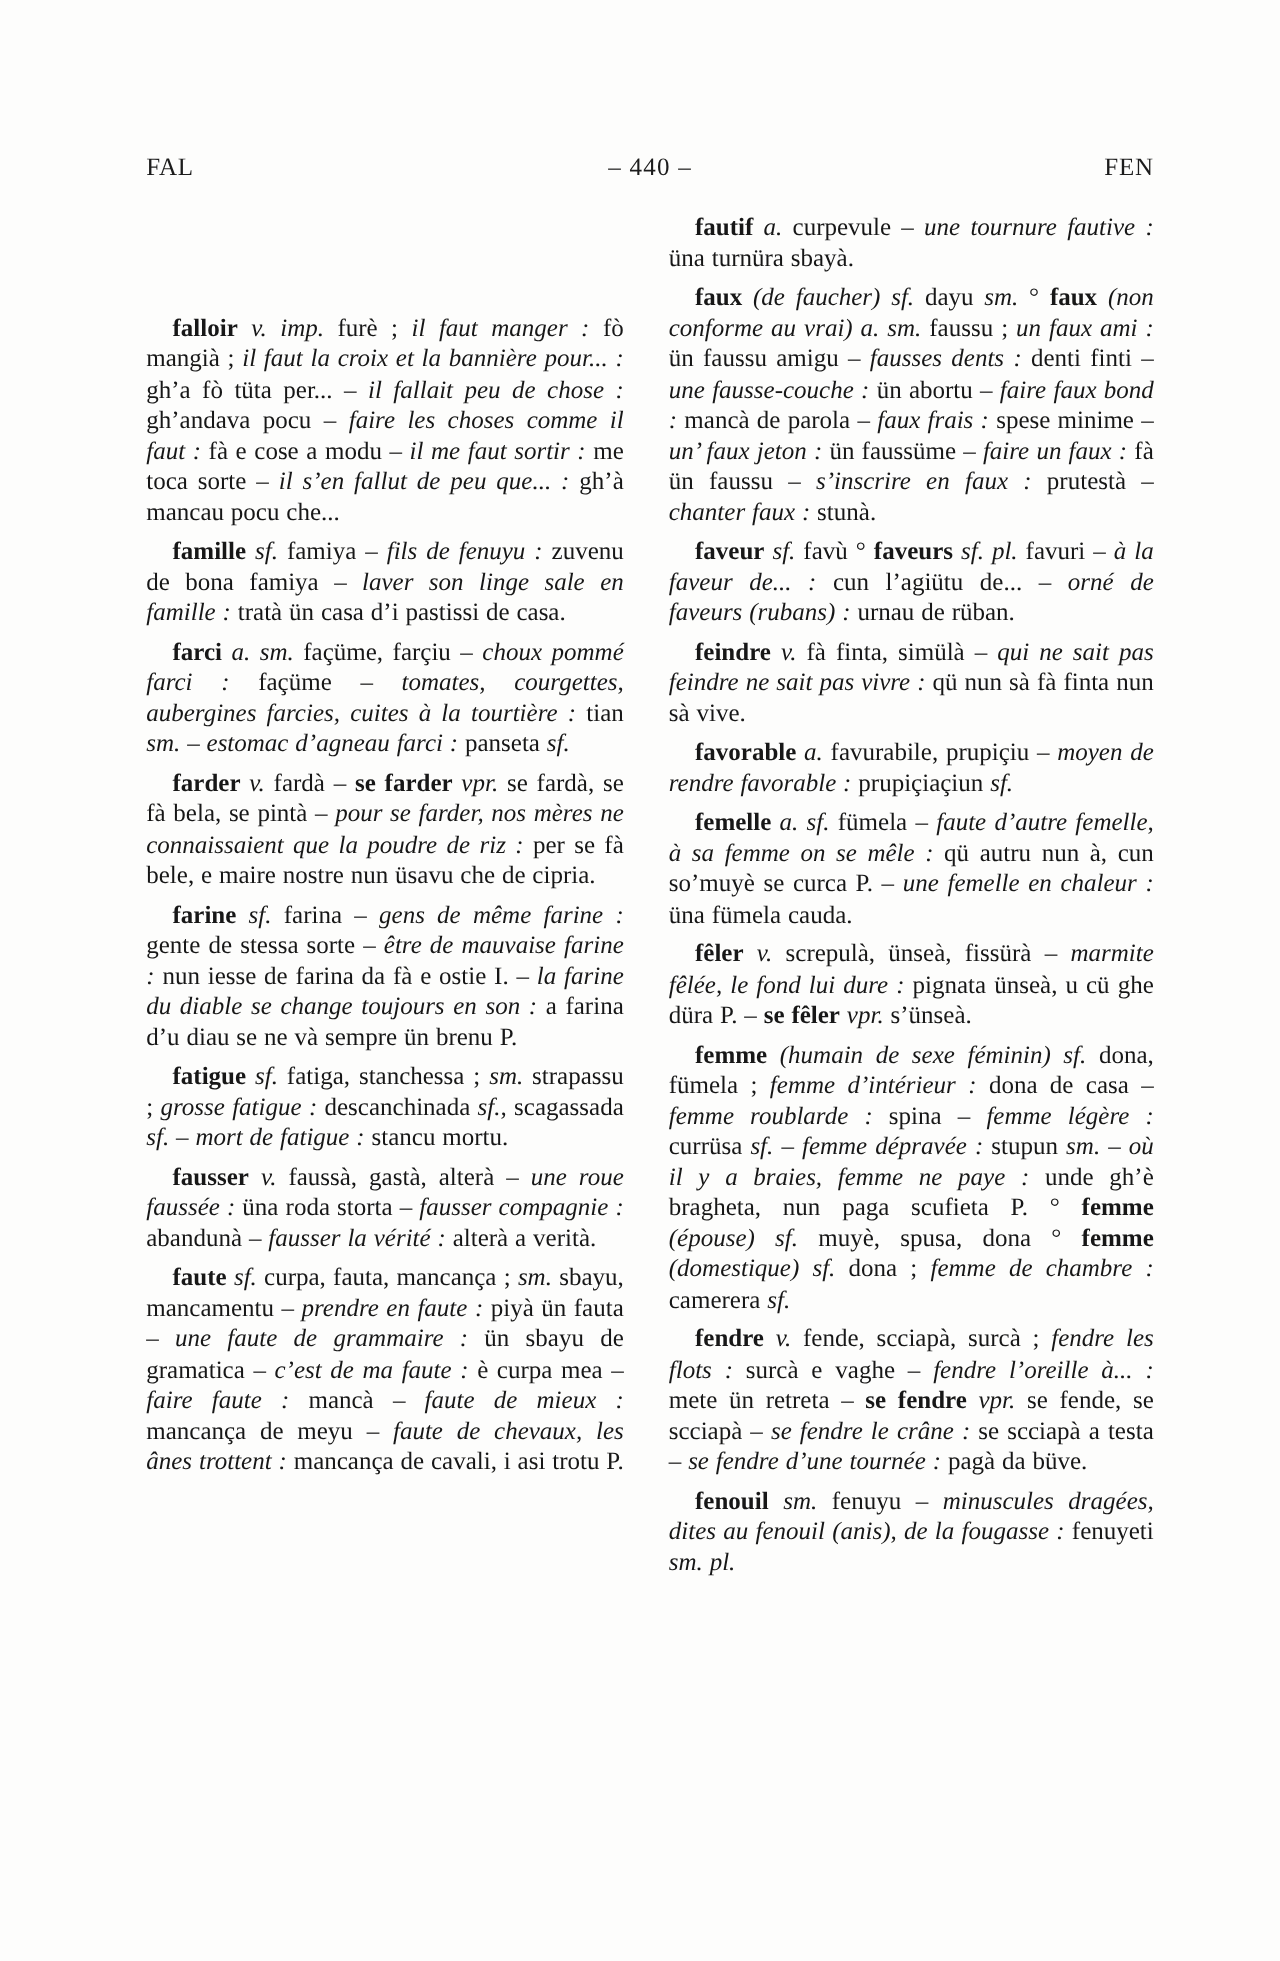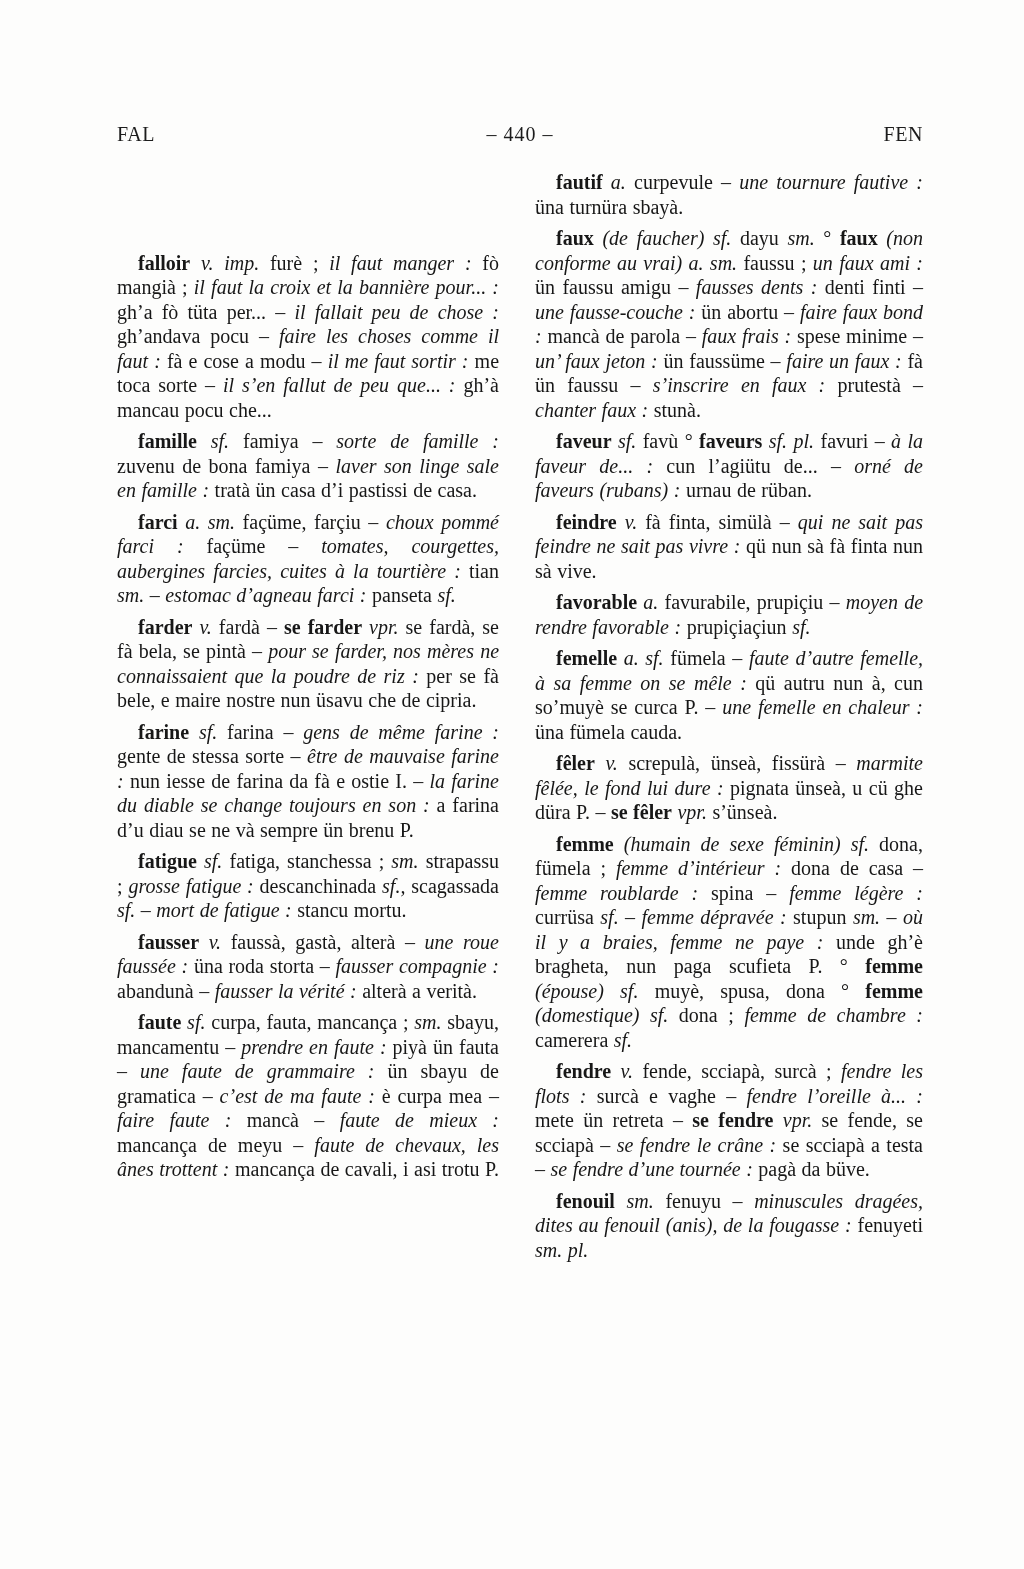--- a/index.html
+++ b/index.html
@@ -54,21 +54,21 @@
 <div class="page">
   <div class="content">
     <div class="running-head">
       <span class="rh-left">FAL</span>
       <span class="rh-center">– 440 –</span>
       <span class="rh-right">FEN</span>
     </div>
     <div class="columns">
       <div class="col-left" id="col-left">
           <p class="entry"><span class="seg-b">falloir</span><span class="seg-i"> v. imp.</span><span class="seg-r"> furè ; </span><span class="seg-i">il faut manger :</span><span class="seg-r"> fò mangià ; </span><span class="seg-i">il faut la croix et la bannière pour... :</span><span class="seg-r"> gh’a fò tüta per... – </span><span class="seg-i">il fallait peu de chose :</span><span class="seg-r"> gh’andava pocu – </span><span class="seg-i">faire les choses comme il faut :</span><span class="seg-r"> fà e cose a modu – </span><span class="seg-i">il me faut sortir :</span><span class="seg-r"> me toca sorte – </span><span class="seg-i">il s’en fallut de peu que... :</span><span class="seg-r"> gh’à mancau pocu che...</span></p>
-          <p class="entry"><span class="seg-b">famille</span><span class="seg-i"> sf.</span><span class="seg-r"> famiya – </span><span class="seg-i">sorte de famille :</span><span class="seg-r"> zuvenu de bona famiya – </span><span class="seg-i">laver son linge sale en famille :</span><span class="seg-r"> tratà ün casa d’i pastissi de casa.</span></p>
+          <p class="entry"><span class="seg-b">famille</span><span class="seg-i"> sf.</span><span class="seg-r"> famiya – </span><span class="seg-i">fils de fenuyu :</span><span class="seg-r"> zuvenu de bona famiya – </span><span class="seg-i">laver son linge sale en famille :</span><span class="seg-r"> tratà ün casa d’i pastissi de casa.</span></p>
           <p class="entry"><span class="seg-b">farci</span><span class="seg-i"> a. sm.</span><span class="seg-r"> façüme, farçiu – </span><span class="seg-i">choux pommé farci :</span><span class="seg-r"> façüme – </span><span class="seg-i">tomates, courgettes, aubergines farcies, cuites à la tourtière :</span><span class="seg-r"> tian </span><span class="seg-i">sm.</span><span class="seg-r"> – </span><span class="seg-i">estomac d’agneau farci :</span><span class="seg-r"> panseta </span><span class="seg-i">sf.</span></p>
           <p class="entry"><span class="seg-b">farder</span><span class="seg-i"> v.</span><span class="seg-r"> fardà – </span><span class="seg-b">se farder</span><span class="seg-i"> vpr.</span><span class="seg-r"> se fardà, se fà bela, se pintà – </span><span class="seg-i">pour se farder, nos mères ne connaissaient que la poudre de riz :</span><span class="seg-r"> per se fà bele, e maire nostre nun üsavu che de cipria.</span></p>
           <p class="entry"><span class="seg-b">farine</span><span class="seg-i"> sf.</span><span class="seg-r"> farina – </span><span class="seg-i">gens de même farine :</span><span class="seg-r"> gente de stessa sorte – </span><span class="seg-i">être de mauvaise farine :</span><span class="seg-r"> nun iesse de farina da fà e ostie I. – </span><span class="seg-i">la farine du diable se change toujours en son :</span><span class="seg-r"> a farina d’u diau se ne và sempre ün brenu P.</span></p>
           <p class="entry"><span class="seg-b">fatigue</span><span class="seg-i"> sf.</span><span class="seg-r"> fatiga, stanchessa ; </span><span class="seg-i">sm.</span><span class="seg-r"> strapassu ; </span><span class="seg-i">grosse fatigue :</span><span class="seg-r"> descanchinada </span><span class="seg-i">sf.,</span><span class="seg-r"> scagassada </span><span class="seg-i">sf.</span><span class="seg-r"> – </span><span class="seg-i">mort de fatigue :</span><span class="seg-r"> stancu mortu.</span></p>
           <p class="entry"><span class="seg-b">fausser</span><span class="seg-i"> v.</span><span class="seg-r"> faussà, gastà, alterà – </span><span class="seg-i">une roue faussée :</span><span class="seg-r"> üna roda storta – </span><span class="seg-i">fausser compagnie :</span><span class="seg-r"> abandunà – </span><span class="seg-i">fausser la vérité :</span><span class="seg-r"> alterà a verità.</span></p>
           <p class="entry"><span class="seg-b">faute</span><span class="seg-i"> sf.</span><span class="seg-r"> curpa, fauta, mancança ; </span><span class="seg-i">sm.</span><span class="seg-r"> sbayu, mancamentu – </span><span class="seg-i">prendre en faute :</span><span class="seg-r"> piyà ün fauta – </span><span class="seg-i">une faute de grammaire :</span><span class="seg-r"> ün sbayu de gramatica – </span><span class="seg-i">c’est de ma faute :</span><span class="seg-r"> è curpa mea – </span><span class="seg-i">faire faute :</span><span class="seg-r"> mancà – </span><span class="seg-i">faute de mieux :</span><span class="seg-r"> mancança de meyu – </span><span class="seg-i">faute de chevaux, les ânes trottent :</span><span class="seg-r"> mancança de cavali, i asi trotu P.</span></p>
         </div>
       <div class="col-right" id="col-right">
           <p class="entry"><span class="seg-b">fautif</span><span class="seg-i"> a.</span><span class="seg-r"> curpevule – </span><span class="seg-i">une tournure fautive :</span><span class="seg-r"> üna turnüra sbayà.</span></p>
           <p class="entry"><span class="seg-b">faux</span><span class="seg-i"> (de faucher) sf.</span><span class="seg-r"> dayu </span><span class="seg-i">sm.</span><span class="seg-r"> ° </span><span class="seg-b">faux</span><span class="seg-i"> (non conforme au vrai) a. sm.</span><span class="seg-r"> faussu ; </span><span class="seg-i">un faux ami :</span><span class="seg-r"> ün faussu amigu – </span><span class="seg-i">fausses dents :</span><span class="seg-r"> denti finti – </span><span class="seg-i">une fausse-couche :</span><span class="seg-r"> ün abortu – </span><span class="seg-i">faire faux bond :</span><span class="seg-r"> mancà de parola – </span><span class="seg-i">faux frais :</span><span class="seg-r"> spese minime – </span><span class="seg-i">un’ faux jeton :</span><span class="seg-r"> ün faussüme – </span><span class="seg-i">faire un faux :</span><span class="seg-r"> fà ün faussu – </span><span class="seg-i">s’inscrire en faux :</span><span class="seg-r"> prutestà – </span><span class="seg-i">chanter faux :</span><span class="seg-r"> stunà.</span></p>

